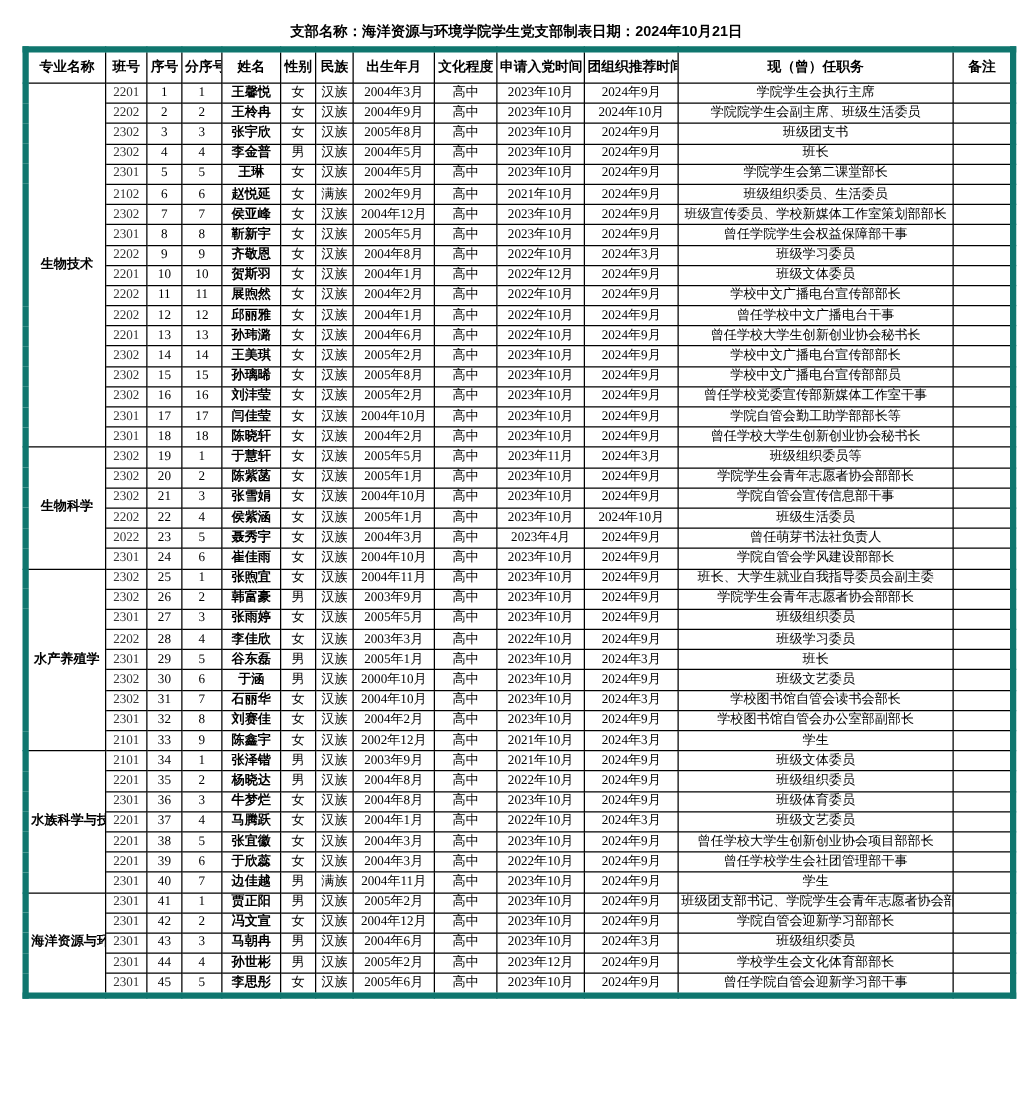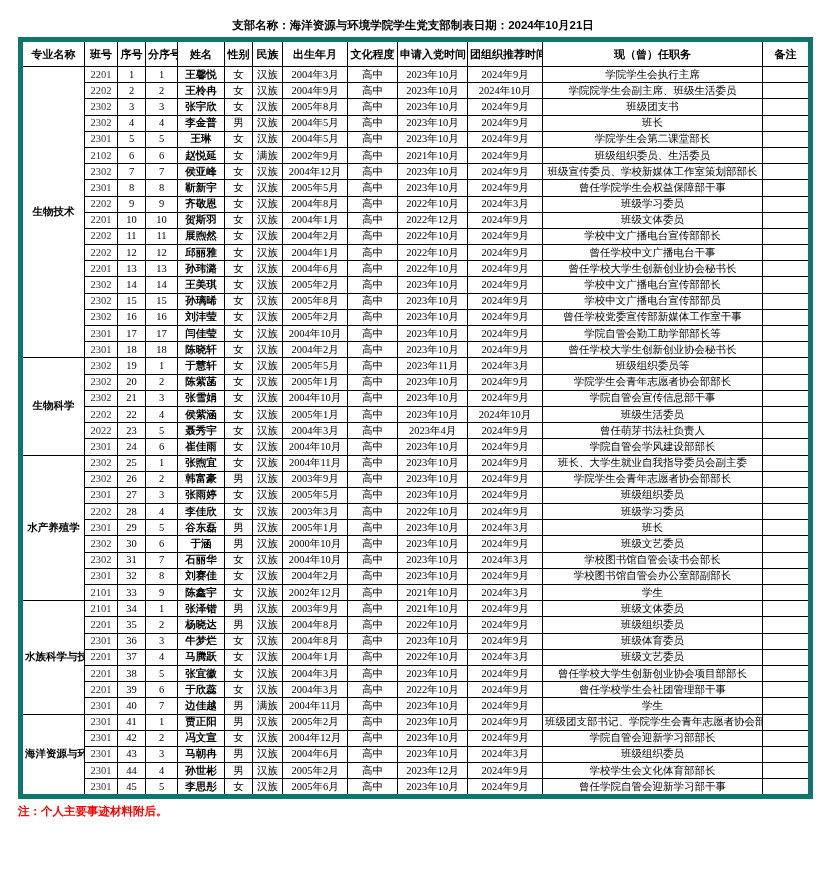--- a/index.html
+++ b/index.html
@@ -724,15 +724,14 @@
           <td class="c6">2005年6月</td>
           <td class="c7">高中</td>
           <td class="c8">2023年10月</td>
           <td class="c9">2024年9月</td>
           <td class="c10">曾任学院自管会迎新学习部干事</td>
           <td class="c11"></td>
         </tr>
       </tbody>
   </table>
 
-  <div class="footer-note">注：个人主要事迹材料附后。</div>
 
 </div>
 
 </body></html>

